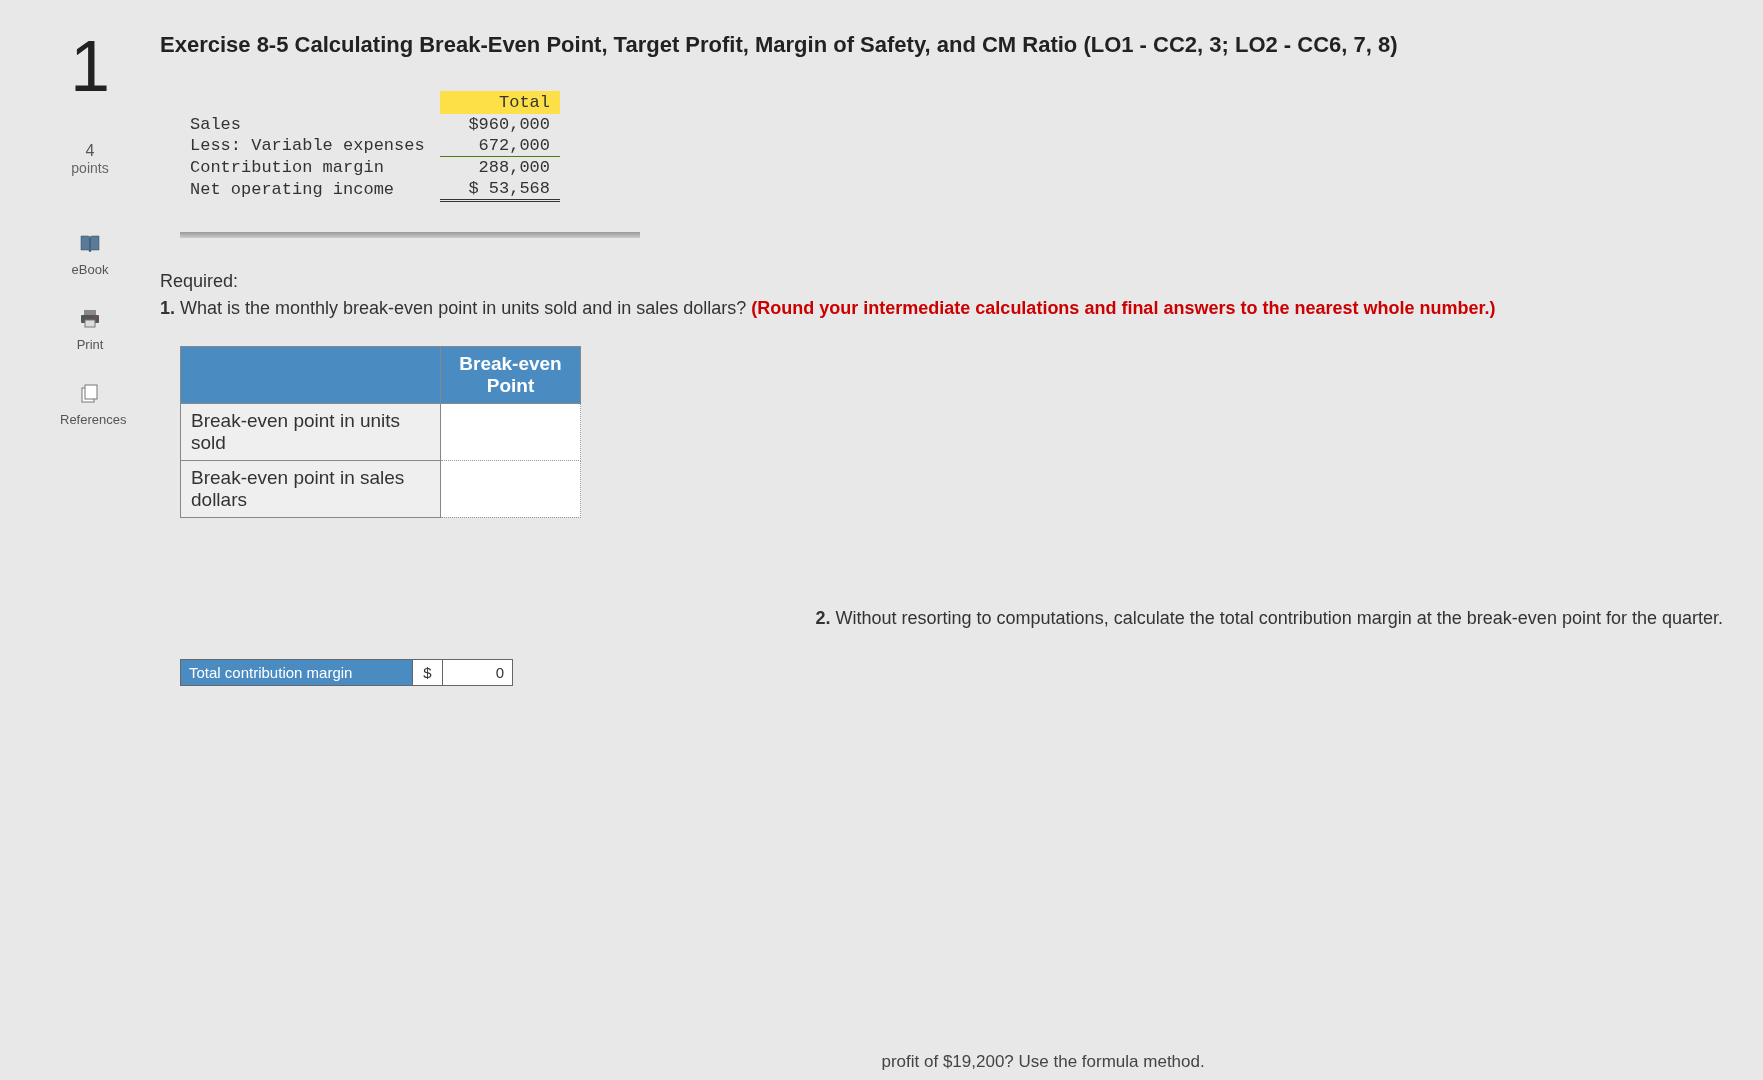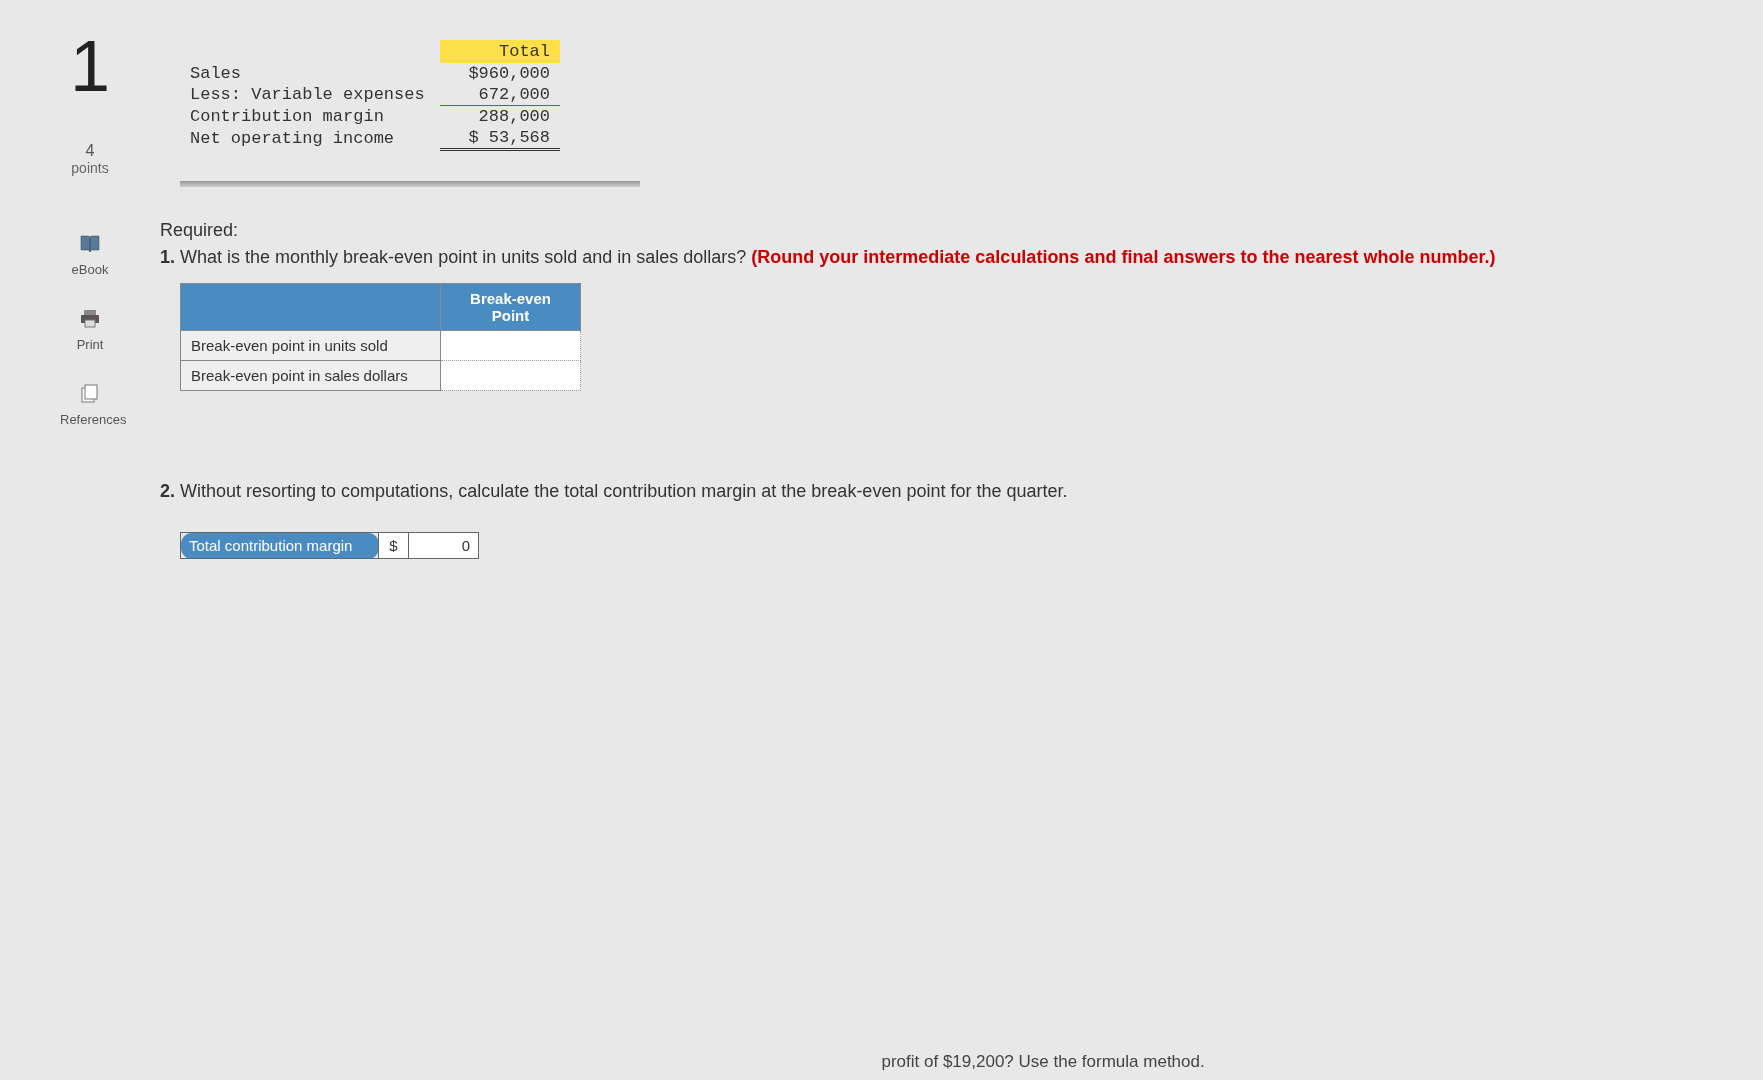--- a/index.html
+++ b/index.html
@@ -85,22 +85,22 @@
     height: 6px;
     width: 460px;
     background: linear-gradient(#999,#ccc);
     margin: 8px 0 30px 20px;
   }
   .req-head { font-weight: normal; font-size: 18px; }
   .req-line { font-size: 18px; line-height: 1.5; }
   .red { color: #c00; font-weight: bold; }
   .answer-tbl {
     border-collapse: collapse;
-    margin: 12px 0 90px 20px;
-    font-size: 15px;
+    margin: 24px 0 90px 20px;
+    font-size: 19px;
   }
   .answer-tbl th, .answer-tbl td {
     border: 1px solid #888;
     padding: 6px 10px;
   }
   .answer-tbl th.hdr {
     background: #4a8bc2;
     color: #fff;
     font-weight: bold;
     text-align: center;
@@ -119,35 +119,35 @@
   .answer-tbl td.inp {
     background: #fff;
     width: 140px;
     height: 28px;
     border: 1px dotted #999;
   }
   .q2 {
     font-size: 18px;
     color: #333;
     margin-bottom: 30px;
+    text-align: right;
   }
   .cm-tbl {
     border-collapse: collapse;
     margin-left: 20px;
     font-size: 15px;
   }
   .cm-tbl td {
     border: 1px solid #666;
     padding: 4px 8px;
   }
   .cm-tbl .cmlabel {
     background: #4a8bc2;
     color: #fff;
-    width: 198px;
-    border-radius: 11px;
+    width: 232px;
   }
   .cm-tbl .cmcur {
     background: #fff;
     width: 30px;
     text-align: center;
   }
   .cm-tbl .cmval {
     background: #fff;
     width: 70px;
     text-align: right;
@@ -196,20 +196,21 @@
         <svg width="22" height="22" viewBox="0 0 22 22">
             <rect x="3" y="5" width="12" height="14" fill="#fff" stroke="#777"></rect>
             <rect x="6" y="2" width="12" height="14" fill="#fff" stroke="#777"></rect>
           </svg>
       </div>
       <span>References</span>
     </div>
   </div>
 
   <div class="content">
+    <div class="title">Exercise 8-5 Calculating Break-Even Point, Target Profit, Margin of Safety, and CM Ratio (LO1 - CC2, 3; LO2 - CC6, 7, 8)</div>
 
     <table class="income">
       <tbody>
           <tr>
             <td class="lbl"></td>
             <th class="val">Total</th>
           </tr>
       <tr>
             <td class="lbl">Sales</td>
             <td class="val">$960,000</td>

